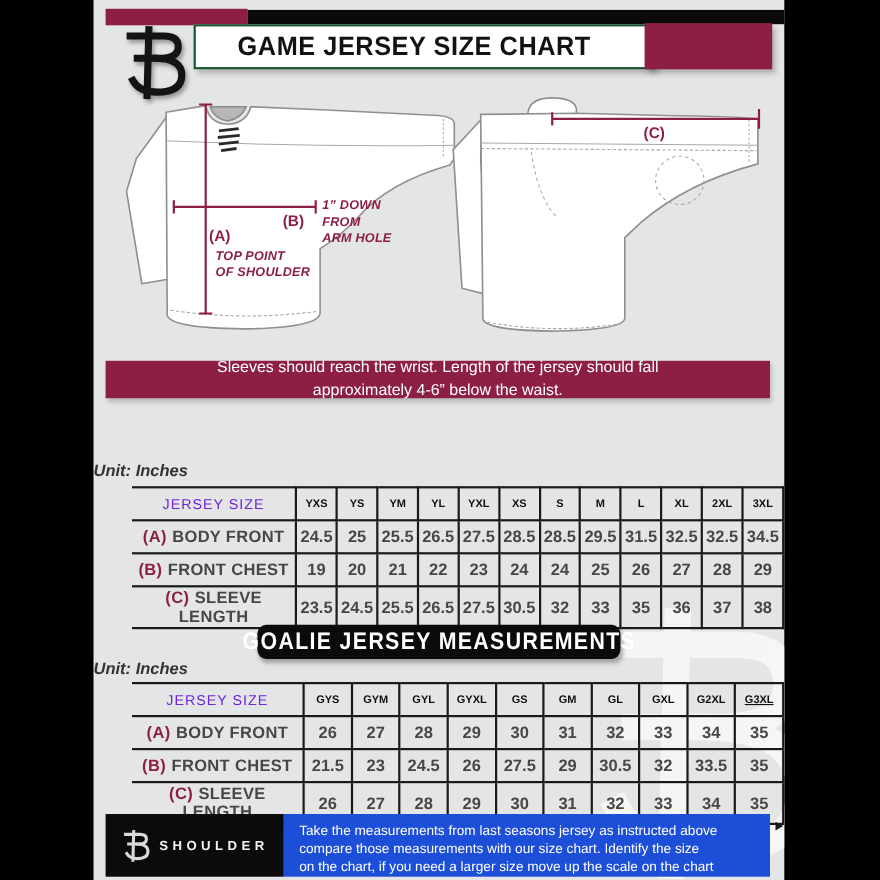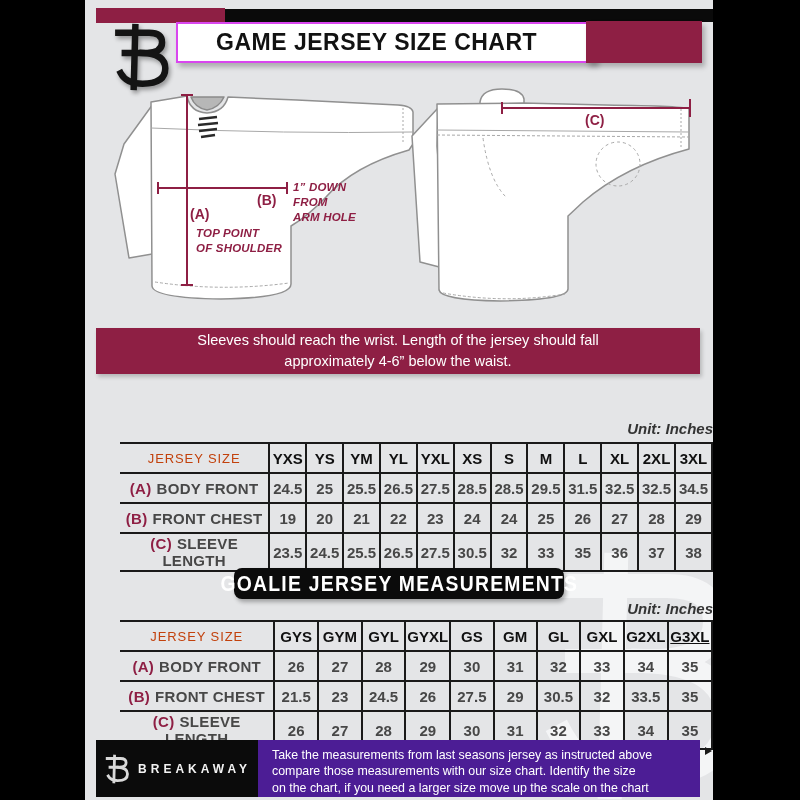--- a/index.html
+++ b/index.html
@@ -10,66 +10,66 @@
   .panel{
     position:absolute;left:85px;top:0;width:628px;height:800px;
     background:#e4e5e7;overflow:hidden;
   }
   .abs{position:absolute;}
   
   .topbar-maroon{left:11px;top:8px;width:129px;height:15px;background:#8e1f44;}
   .topbar-black{left:140px;top:9px;width:560px;height:13px;background:#0a0a0a;}
   .logo{left:14px;top:23px;width:84px;height:68px;color:#141414;filter:drop-shadow(2px 3px 2px rgba(0,0,0,.35));}
   .title-box{
-    left:91px;top:22px;width:420px;height:41px;background:#fff;border:2px solid #d946ef;
+    left:91px;top:22px;width:420px;height:41px;background:#fff;border:2px solid #14532d;
     box-sizing:border-box;display:flex;align-items:center;padding-left:38px;
     box-shadow:3px 4px 5px rgba(0,0,0,.25);
   }
   .title-box span{font-size:23px;font-weight:800;color:#121212;letter-spacing:.5px;transform:scaleY(1.05);}
   .title-maroon{left:501px;top:21px;width:116px;height:42px;background:#8e1f44;box-shadow:3px 4px 5px rgba(0,0,0,.25);}
   
   .diagram-svg{left:0;top:86px;}
   .mlabel{color:#8e1f44;font-weight:800;font-size:14px;}
   .mcap{color:#8e1f44;font-style:italic;font-weight:700;font-size:11.5px;line-height:1.3;letter-spacing:.2px;}
   .center{text-align:center;}
   
   .banner{
-    left:11px;top:328px;width:604px;height:46px;background:#8e1f44;color:#fff;
+    left:11px;top:328px;width:604px;height:34px;background:#8e1f44;color:#fff;
     display:flex;flex-direction:column;justify-content:center;text-align:center;
     font-size:14.5px;line-height:1.45;box-shadow:2px 3px 4px rgba(0,0,0,.2);
   }
   
   .pill{
     width:330px;height:31px;left:149px;background:#0b0b0b;border-radius:8px;color:#fff;
     display:flex;align-items:center;justify-content:center;box-shadow:2px 3px 4px rgba(0,0,0,.3);
   }
   .pill span{font-size:19px;font-weight:800;letter-spacing:1.2px;transform:scale(1.02,1.15);white-space:nowrap;}
-  .unit{width:628px;left:0;text-align:right;font-style:italic;font-weight:700;font-size:15px;color:#333;}
+  .unit{width:628px;left:0;text-align:left;font-style:italic;font-weight:700;font-size:15px;color:#333;}
   
   .tbl-host{left:35px;}
   table.size-table{border-collapse:collapse;table-layout:fixed;}
   table.size-table td{
     height:26px;text-align:center;vertical-align:middle;
     border-top:2px solid #1a1a1a;border-bottom:2px solid #1a1a1a;
     font-size:15px;font-weight:600;color:#474747;
   }
   td.lbl{border-left:none;border-right:2px solid #1a1a1a;width:156px;
          font-size:13px;font-weight:700;color:#262626;letter-spacing:.3px;}
-  td.lbl.head{font-weight:500;color:#c2410c;letter-spacing:.9px;font-size:13px;}
+  td.lbl.head{font-weight:500;color:#6d28d9;letter-spacing:.9px;font-size:13px;}
   td.val{border-left:2px solid #1a1a1a;border-right:2px solid #1a1a1a;}
-  td.val.head{font-weight:800;color:#101010;font-size:15px;}
+  td.val.head{font-weight:800;color:#101010;font-size:10px;}
   td .key{color:#8e1f44;font-weight:800;margin-right:5px;}
   
   .foot-black{
     left:11px;top:740px;width:162px;height:57px;background:#0b0b0b;color:#e6e6e6;
     display:flex;align-items:center;justify-content:center;gap:7px;
   }
   .foot-black .brand{font-size:12px;font-weight:700;letter-spacing:4px;color:#f2f2f2;}
   .foot-maroon{
-    left:173px;top:740px;width:442px;height:57px;background:#4c1d95;color:#fff;
+    left:173px;top:740px;width:442px;height:57px;background:#1d4ed8;color:#fff;
     box-sizing:border-box;padding:7px 10px 0 14px;font-size:12.4px;line-height:1.32;
   }
   .watermark{left:432px;top:545px;color:#fafbfc;opacity:.75;}
   .cursor-artifact{
     left:620px;top:747px;width:0;height:0;
     border-left:7px solid #1a1a1a;border-top:4px solid transparent;border-bottom:4px solid transparent;
   }
 </style>
 </head>
 <body>
@@ -294,21 +294,21 @@
             <td class="val">35</td>
           </tr>
         </tbody>
       </table>
     </div>
 
   <div class="abs foot-black">
     <svg width="28" height="30" viewBox="0 0 80 84" style="color:#d9d9d9">
         <use href="#blogo"></use>
       </svg>
-    <span class="brand">BREAKAWAY</span>
+    <span class="brand">SHOULDER</span>
   </div>
   <div class="abs foot-maroon">
     <div>Take the measurements from last seasons jersey as instructed above</div>
     <div>compare those measurements  with our size chart. Identify the size</div>
     <div>on the chart, if you need a larger size move up the scale on the chart</div>
   </div>
 
   <div class="abs cursor-artifact"></div>
 </div>
 

